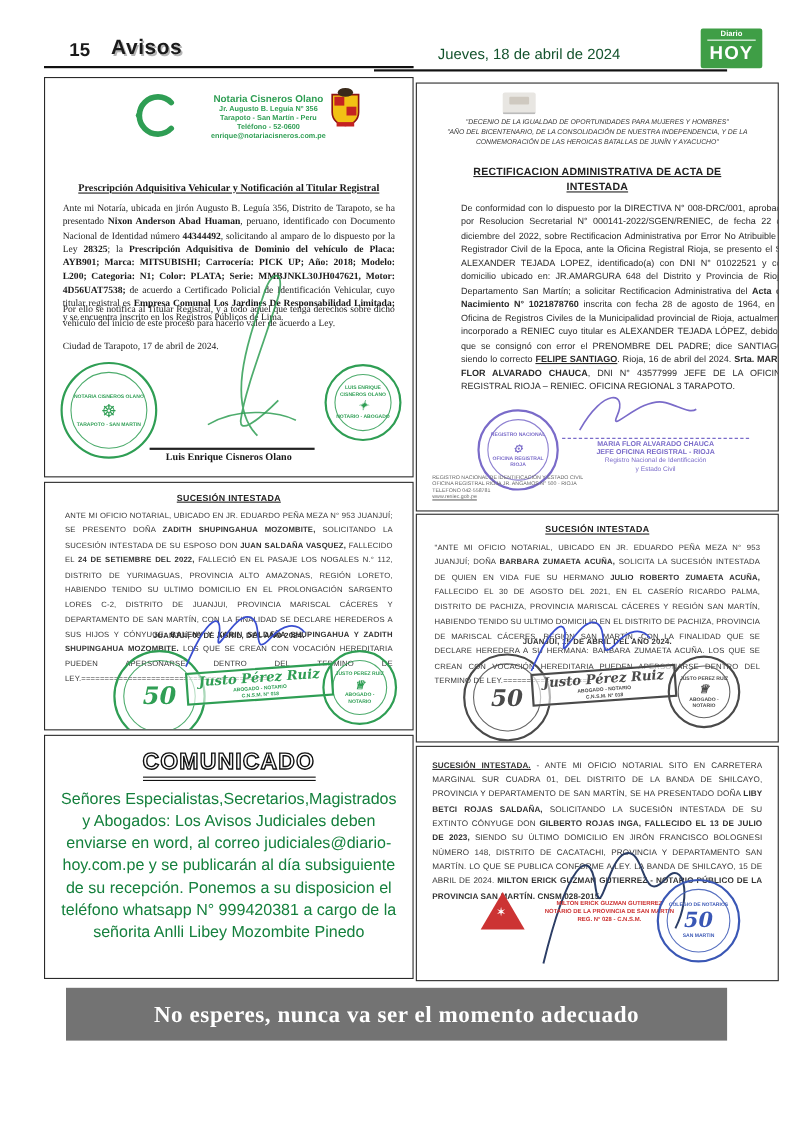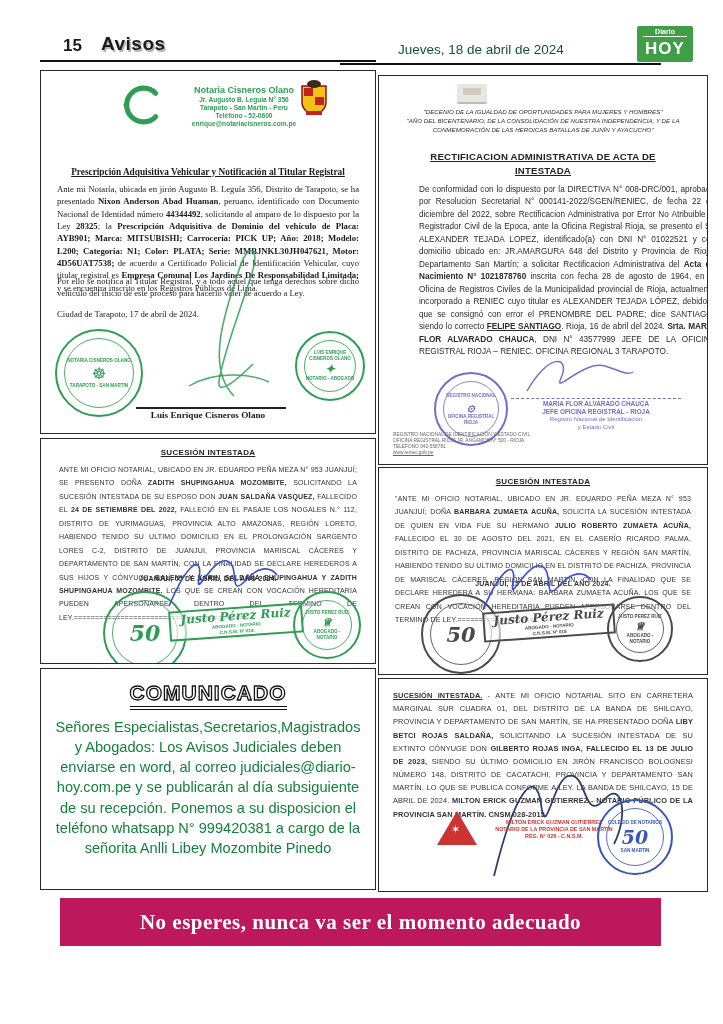--- a/index.html
+++ b/index.html
@@ -76,21 +76,21 @@
 
   
   .boxF{left:378px;top:678px;width:328px;height:212px;}
   .sucF-body{position:absolute;left:14px;top:10px;width:300px;font-size:7.4px;line-height:1.78;text-align:justify;color:#333;letter-spacing:.1px;}
   .red-seal{position:absolute;color:#cc3333;text-align:center;}
   .red-tri{width:0;height:0;border-left:20px solid transparent;border-right:20px solid transparent;border-bottom:34px solid #cc3333;position:relative;}
   .red-tri:after{content:"✶";position:absolute;left:-6px;top:12px;color:#fff;font-size:11px;}
   .red-lines{position:absolute;color:#cc3333;font-size:5.4px;font-weight:bold;line-height:7px;text-align:center;width:150px;}
 
   
-  .banner{left:60px;top:898px;width:601px;height:48px;background:#be185d;display:flex;align-items:center;justify-content:center;}
+  .banner{left:60px;top:898px;width:601px;height:48px;background:#737373;display:flex;align-items:center;justify-content:center;}
   .banner div{font-family:"Liberation Serif",serif;font-size:21px;font-weight:bold;color:#fff;letter-spacing:.5px;}
 </style>
 </head>
 <body>
 
 <div class="page">
 
   <div class="abs pagenum">15</div>
   <div class="abs section-title">Avisos</div>
   <div class="abs rule-left"></div>

